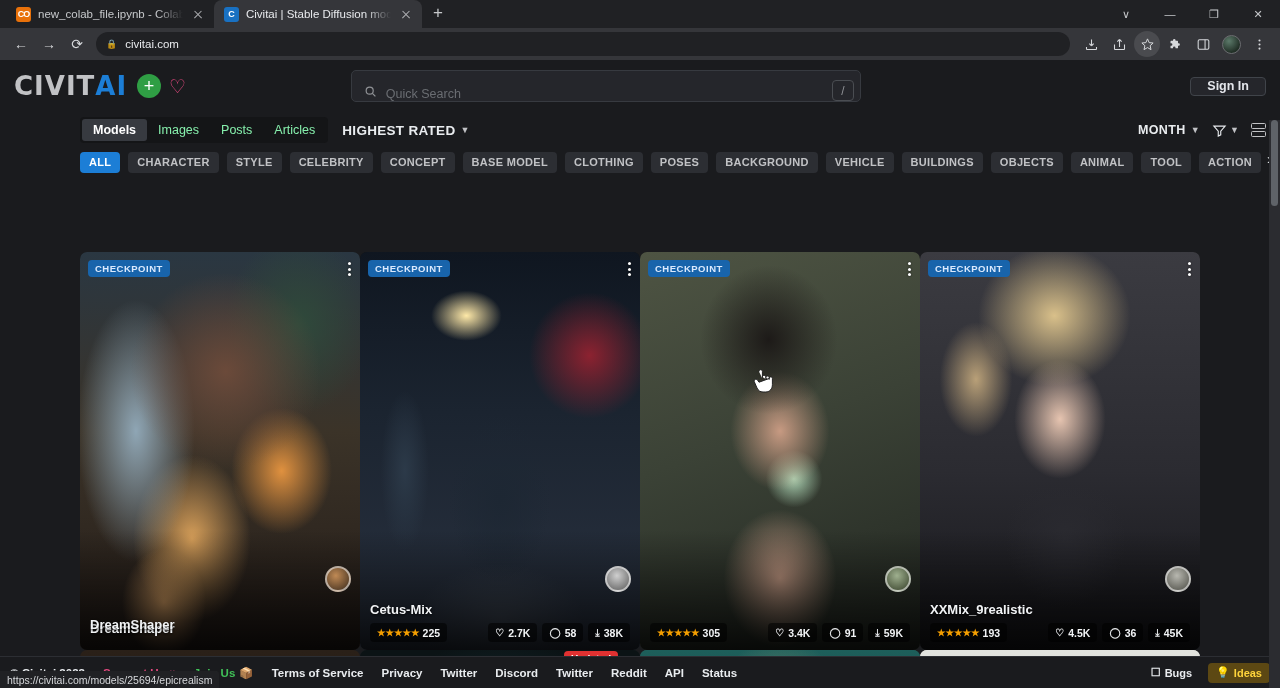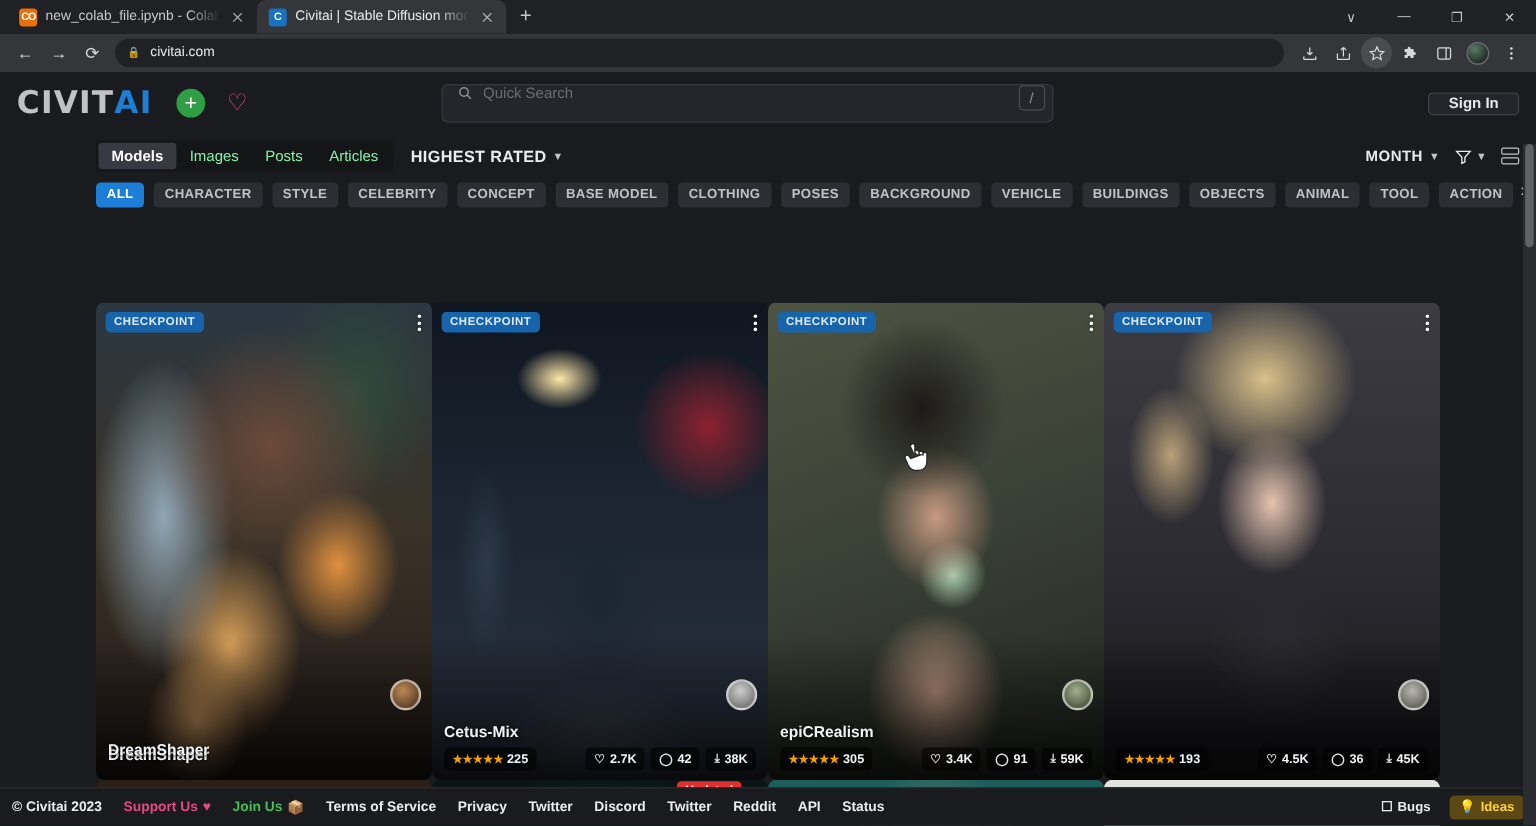--- a/index.html
+++ b/index.html
@@ -62,34 +62,34 @@
     color: #d6d8db; font-size: 13px; border-radius: 50%; }
   .tb-icon.bookmark-pill { background: #4a4b4f; }
   .profile-av { width: 19px; height: 19px; border-radius: 50%;
     background: radial-gradient(circle at 35% 30%, #5c7a6a, #223027 70%); border: 1px solid #6b6d70; }
 
   
   .page { flex: 1; background: #1a1b1e; position: relative; overflow: hidden; }
 
   .site-header {
     height: 52px; display: flex; align-items: center; padding: 0 14px;
-    background: #1a1b1e; gap: 10px;
+    background: #1a1b1e; gap: 0;
   }
   .logo { display: flex; align-items: center; font-size: 26px; font-weight: 800;
      letter-spacing: 1px; font-family: "DejaVu Sans", sans-serif; }
   .logo .c1 { color: #c1c2c5; }
   .logo .c2 { color: #1c7ed6; }
   .plus-btn { width: 24px; height: 24px; border-radius: 50%; background: #2f9e44; color: #fff;
      display:flex; align-items:center; justify-content:center; font-size: 18px; font-weight: 300; margin-left: 10px; line-height: 0;}
   .heart-btn { color: #e64980; font-size: 19px; margin-left: 8px; line-height: 1; }
 
   .searchwrap { margin-left: auto; margin-right: auto; width: 510px; position: relative; }
   .searchbar {
     height: 32px; background: #25262b; border: 1px solid #373a40; border-radius: 5px;
-    display: flex; align-items: flex-start; padding: 0 6px 0 12px; gap: 9px;
+    display: flex; align-items: flex-end; padding: 0 6px 0 12px; gap: 9px;
   }
   .searchbar .mag { color: #909296; font-size: 13px; }
   .searchbar input {
     flex: 1; background: transparent; border: 0; outline: none;
     color: #c1c2c5; font-size: 12.5px; font-family: "Liberation Sans", sans-serif;
   }
   .searchbar input::placeholder { color: #6a6d72; }
   .slashkey { width: 22px; height: 21px; border: 1px solid #4a4d52; border-radius: 4px;
     color: #909296; display: flex; align-items: center; justify-content: center; font-size: 12px; }
 
@@ -386,21 +386,21 @@
               <span class="stars">★★★★★</span>
               <span>225</span>
             </div>
             <div class="stats-right">
               <div class="pill">
                   <span class="ic">♡</span>
                   <span>2.7K</span>
                 </div>
               <div class="pill">
                   <span class="ic">◯</span>
-                  <span>42</span>
+                  <span>58</span>
                 </div>
               <div class="pill">
                   <span class="ic">⤓</span>
                   <span>38K</span>
                 </div>
             </div>
           </div>
         </div>
       </div>
 
@@ -414,21 +414,20 @@
         </div>
         <div class="shade"></div>
         <div class="badge">CHECKPOINT</div>
         <div class="dots">
             <i></i>
             <i></i>
             <i></i>
           </div>
         <div class="card-av" style="background:radial-gradient(circle at 45% 35%,#9fb08f,#364029);"></div>
         <div class="card-meta">
-          <div class="card-title">epiCRealism</div>
           <div class="stats-row">
             <div class="pill rating">
               <span class="stars">★★★★★</span>
               <span>305</span>
             </div>
             <div class="stats-right">
               <div class="pill">
                   <span class="ic">♡</span>
                   <span>3.4K</span>
                 </div>
@@ -455,20 +454,21 @@
         </div>
         <div class="shade"></div>
         <div class="badge">CHECKPOINT</div>
         <div class="dots">
             <i></i>
             <i></i>
             <i></i>
           </div>
         <div class="card-av" style="background:radial-gradient(circle at 45% 35%,#b8b8b0,#4b4b44);"></div>
         <div class="card-meta">
+          <div class="card-title">XXMix_9realistic</div>
           <div class="stats-row">
             <div class="pill rating">
               <span class="stars">★★★★★</span>
               <span>193</span>
             </div>
             <div class="stats-right">
               <div class="pill">
                   <span class="ic">♡</span>
                   <span>4.5K</span>
                 </div>
@@ -553,20 +553,21 @@
             <span>☐</span>
             <span>Bugs</span>
           </div>
         <div class="fbtn ideas">
             <span>💡</span>
             <span>Ideas</span>
           </div>
       </div>
     </div>
 
+    <div class="statusbar">https://civitai.com/models/25694/epicrealism</div>
 
   </div>
 
   <div class="cursor">
     <svg width="22" height="26" viewBox="0 0 22 26">
       <path d="M7 3.5c0-1 .8-1.8 1.7-1.8s1.7.8 1.7 1.8v7.2m0-1.6c0-1 .8-1.7 1.7-1.7s1.7.7 1.7 1.7v1.8m0-1.2c0-.9.8-1.6 1.7-1.6s1.7.7 1.7 1.6v2m0-1.2c0-.9.7-1.6 1.6-1.6s1.6.7 1.6 1.6v6.1c0 4.1-2.6 7.4-6.6 7.4H11c-3 0-4.6-1.4-6-4L2.4 14c-.5-.9-.2-2 .7-2.5.8-.5 1.9-.2 2.4.6L7 14.2z" fill="#fff" stroke="#222" stroke-width="1"></path>
     </svg>
   </div>
 
 </div>

